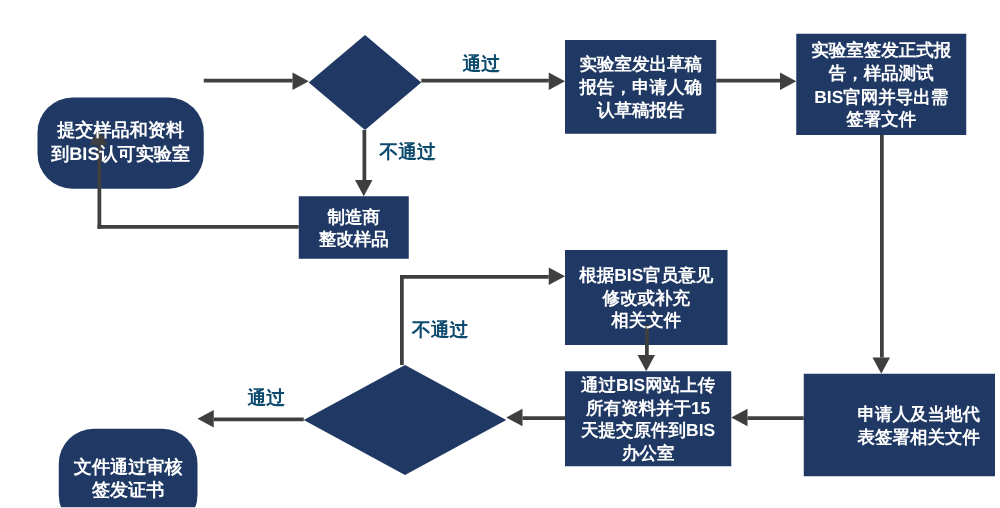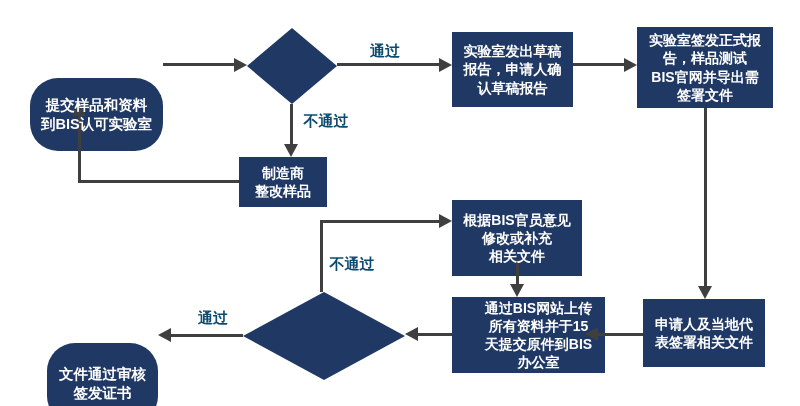--- a/index.html
+++ b/index.html
@@ -58,28 +58,28 @@
     <span class="txt">制造商
 整改样品</span>
   </div>
 
   <div class="node" style="left:452px;top:184px;width:130px;height:76px;margin-top:16px;">
     <span class="txt">根据BIS官员意见
 修改或补充
 相关文件</span>
   </div>
 
-  <div class="node" style="left:452px;top:297px;width:133px;height:76px;padding-left:20px;">
+  <div class="node" style="left:452px;top:297px;width:133px;height:76px;">
     <span class="txt">通过BIS网站上传
 所有资料并于15
 天提交原件到BIS
 办公室</span>
   </div>
 
-  <div class="node" style="left:643px;top:299px;width:122px;height:68px;">
+  <div class="node" style="left:643px;top:299px;width:122px;height:82px;padding-left:31px;">
     <span class="txt">申请人及当地代
 表签署相关文件</span>
   </div>
 
   <div class="dwrap" style="left:243px;top:292px;width:162px;height:88px;">
     <div class="dbg"></div>
     <span class="txt">BIS官员审核文件
 提出意见</span>
   </div>
 

